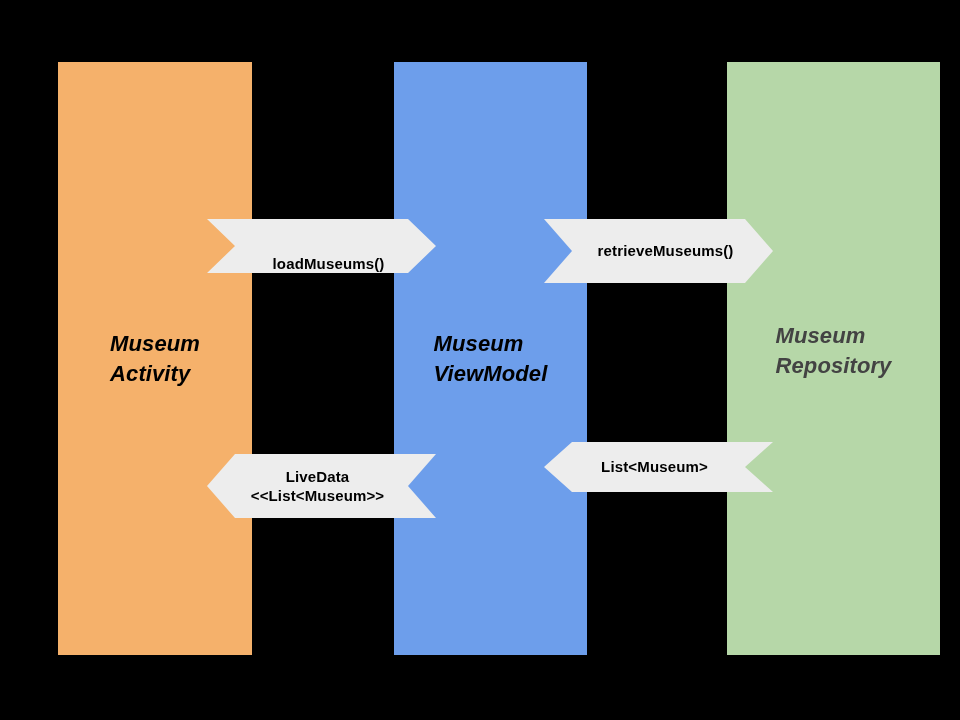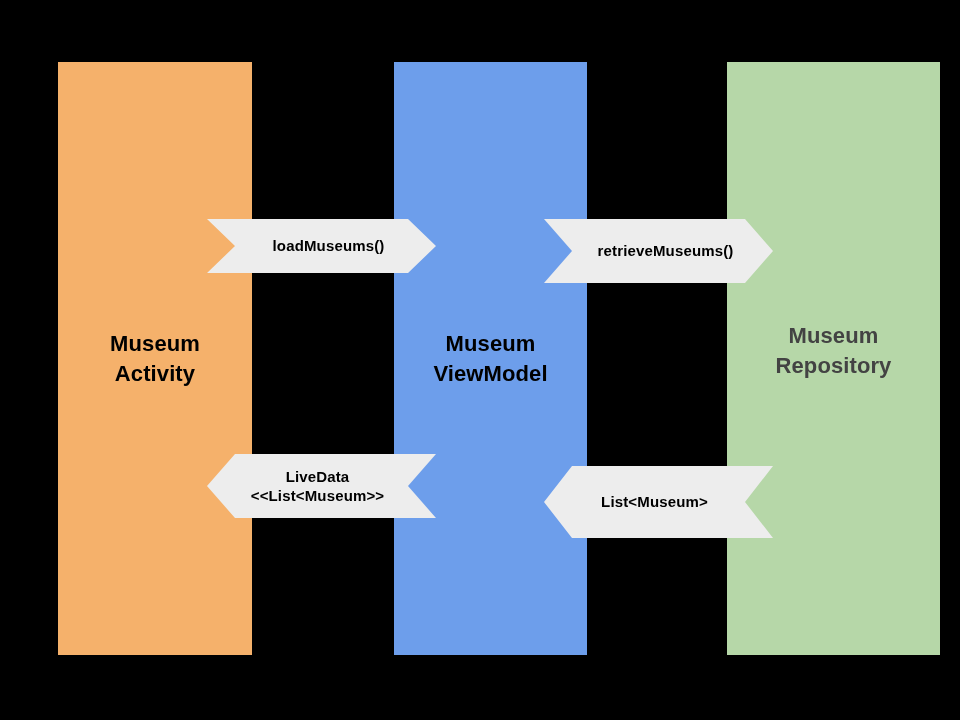--- a/index.html
+++ b/index.html
@@ -21,27 +21,28 @@
   .column {
     position: absolute;
     top: 62px;
     height: 593px;
     box-sizing: border-box;
     display: flex;
     align-items: center;
     justify-content: center;
   }
   .column-label {
-    text-align: center;
+    text-align: left;
     font-weight: bold;
     font-size: 22px;
     line-height: 1.36;
     letter-spacing: 0.1px;
     white-space: pre-line;
     user-select: none;
+    font-style: italic;
   }
 
   #col-activity   { left: 58px;  width: 194px; }
   #col-viewmodel  { left: 394px; width: 193px; }
   #col-repository { left: 727px; width: 213px; }
 
   #col-repository .column-label { margin-bottom: 16px; }
 
   
   .chevron {
@@ -63,25 +64,25 @@
     user-select: none;
   }
   .chevron .chevron-shape {
     position: absolute;
     inset: 0;
     z-index: 1;
   }
   .chevron-shape svg { display: block; width: 100%; height: 100%; }
 
   
-  #msg-load      { left: 207px; top: 219px; width: 229px; height: 54px; }
+  #msg-load      { left: 207px; top: 219px; width: 229px; height: 54px; align-items: flex-end; }
   #msg-retrieve  { left: 544px; top: 219px; width: 229px; height: 64px; }
   
   #msg-livedata  { left: 207px; top: 454px; width: 229px; height: 64px; }
-  #msg-list      { left: 544px; top: 442px; width: 229px; height: 72px; margin-top: 24px; }
+  #msg-list      { left: 544px; top: 442px; width: 229px; height: 50px; }
 
   #msg-load .chevron-label,
   #msg-retrieve .chevron-label { transform: translateX(7px); }
   #msg-livedata .chevron-label,
   #msg-list .chevron-label     { transform: translateX(-4px); }
 </style>
 </head>
 <body>
 
 <div id="canvas">

